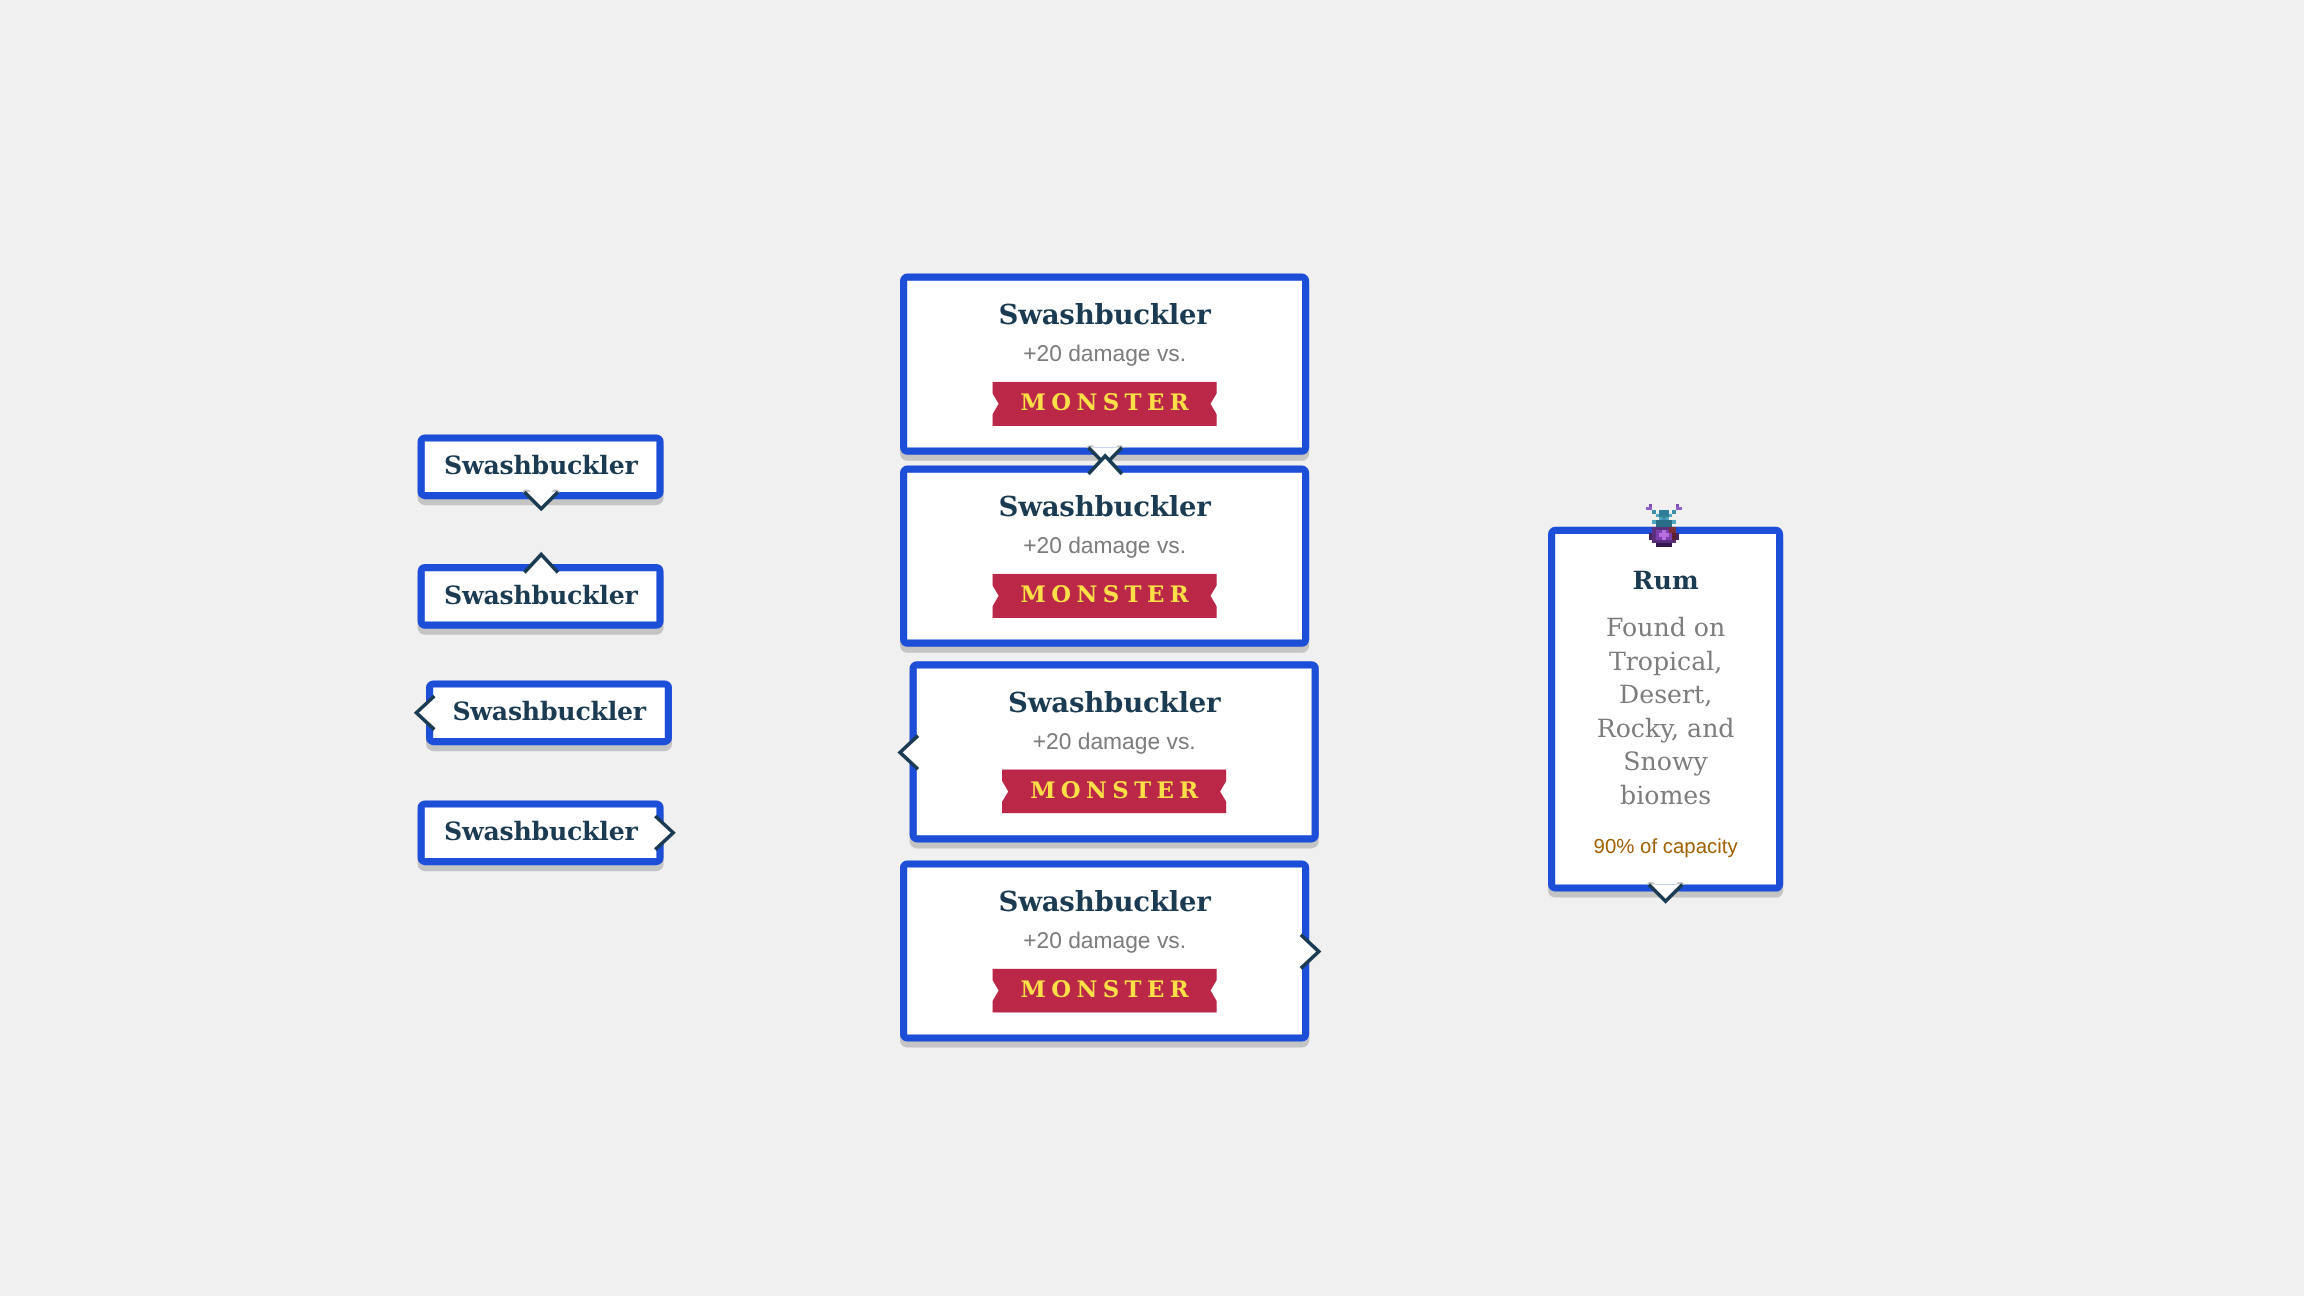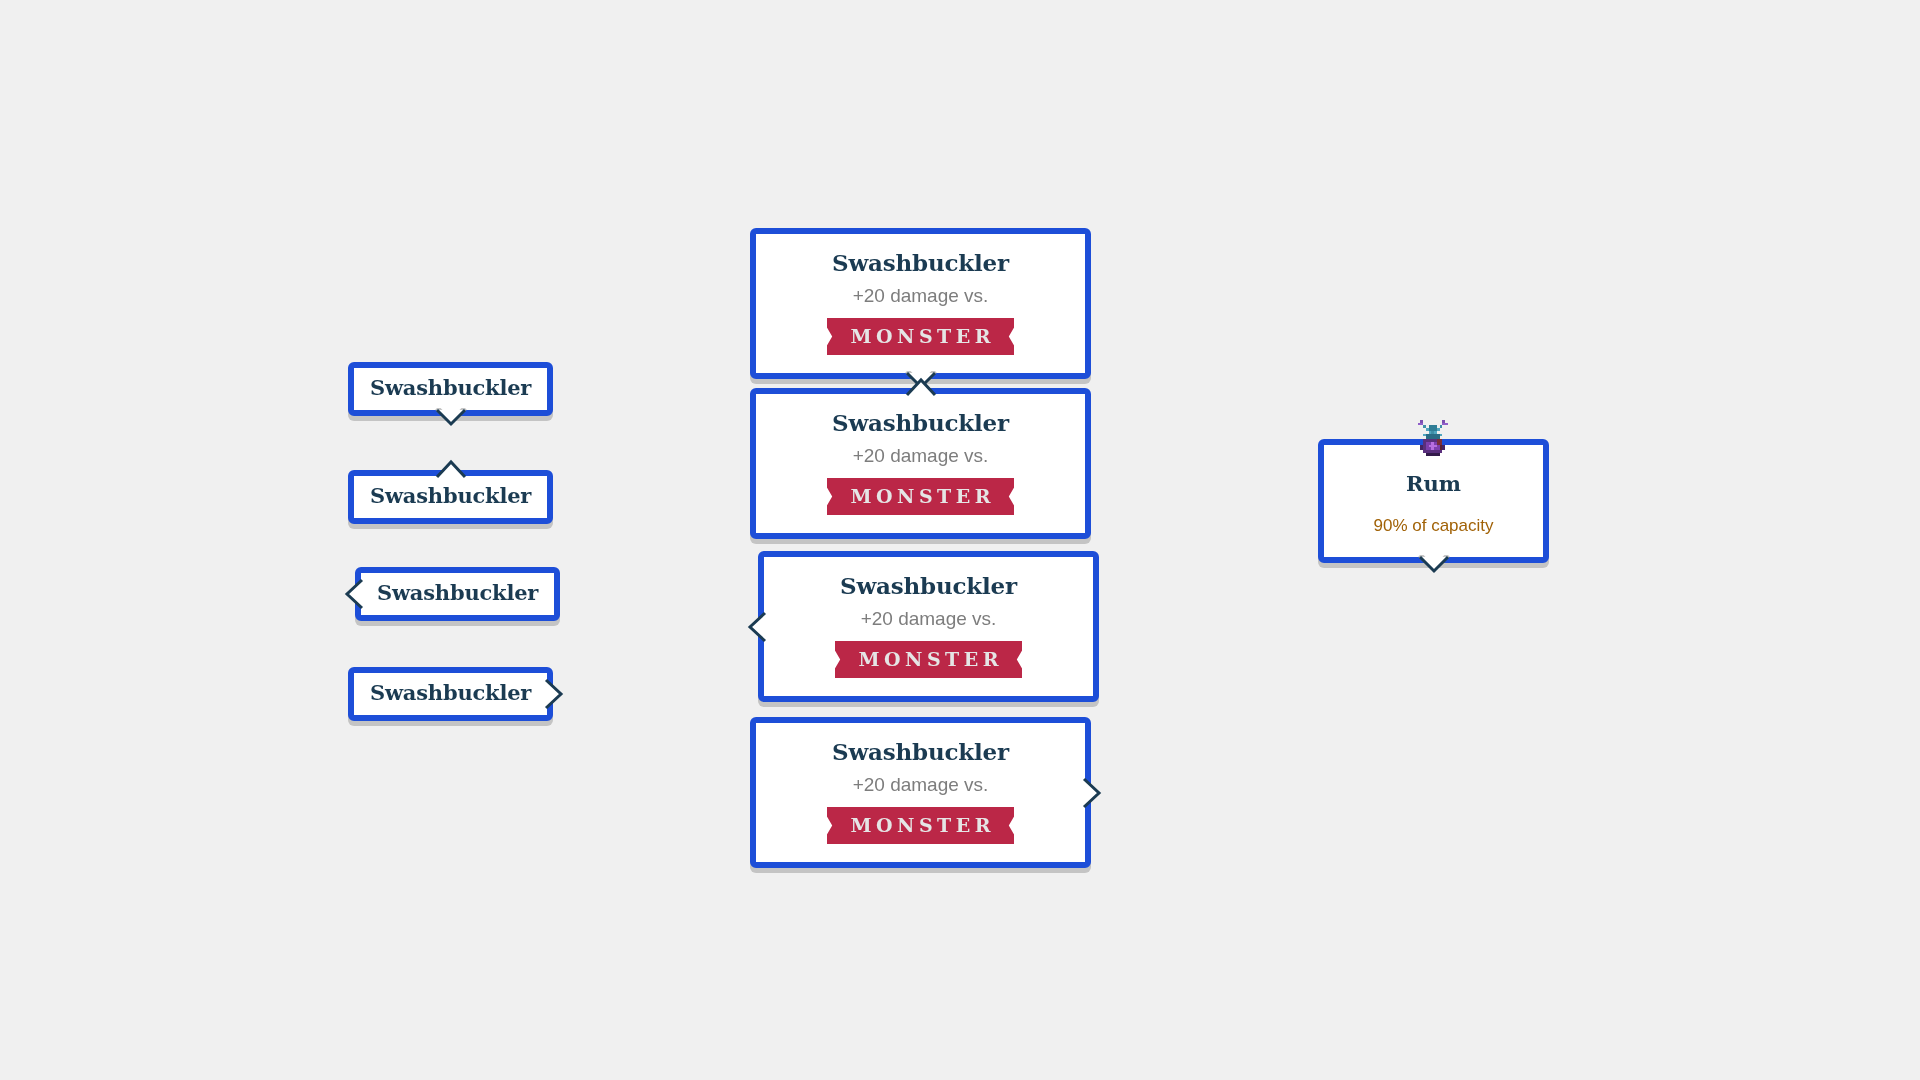--- a/index.html
+++ b/index.html
@@ -63,41 +63,40 @@
     line-height: 25px;
     margin-top: 6px;
   }
 
   
   .badge {
     display: inline-block;
     margin-top: 10px;
     padding: 7px 19px 8px 19px;
     background: #bb2747;
-    color: #e5e5e5;
+    color: #fde047;
     font-family: "DejaVu Serif", "Liberation Serif", serif;
     font-weight: bold;
     font-size: 19px;
     letter-spacing: 4.5px;
     text-indent: 4.5px;
     line-height: 22px;
     -webkit-clip-path: polygon(
         0% 0%, 100% 0%, 100% 26%, 97.2% 50%, 100% 74%, 100% 100%,
         0% 100%, 0% 74%, 2.8% 50%, 0% 26%);
     clip-path: polygon(
         0% 0%, 100% 0%, 100% 26%, 97.2% 50%, 100% 74%, 100% 100%,
         0% 100%, 0% 74%, 2.8% 50%, 0% 26%);
   }
 
   
   .tip-item {
-    width: 231px;
+    width: 196px;
     padding: 26px 18px 20px 18px;
     text-align: center;
-    margin-left: 28px;
   }
   .tip-item .tip-title {
     font-family: "DejaVu Serif", "Liberation Serif", serif;
     font-weight: bold;
     font-size: 21px;
     color: #1b3b52;
     line-height: 26px;
   }
   .tip-item .tip-desc {
     font-family: "DejaVu Serif", "Liberation Serif", serif;
@@ -250,20 +249,21 @@
         <rect x="7" y="9" width="1" height="3" fill="#b86fe0"></rect>
         <rect x="9" y="8" width="2" height="2" fill="#7a2d3a"></rect>
         <rect x="10" y="10" width="1" height="2" fill="#5a2030"></rect>
         <rect x="3" y="10" width="1" height="2" fill="#452463"></rect>
         <rect x="11" y="10" width="1" height="2" fill="#452463"></rect>
         <rect x="5" y="13" width="5" height="1" fill="#331a4a"></rect>
       </svg>
     </span>
 
     <div class="tip-title">Rum</div>
+    <div class="tip-desc">Found on Tropical, Desert, Rocky, and Snowy biomes</div>
     <div class="tip-meta">90% of capacity</div>
 
     <span class="arrow arrow-bottom">
       <svg width="34" height="24" viewBox="0 0 34 24">
         <path d="M3 0 L17 14 L31 0" fill="none" stroke="#c4c4c4" stroke-width="5"></path>
         <path d="M3 2 L17 16 L31 2" fill="#ffffff" stroke="#1b3b52" stroke-width="3" stroke-linejoin="miter"></path>
       </svg>
     </span>
   </div>
 

